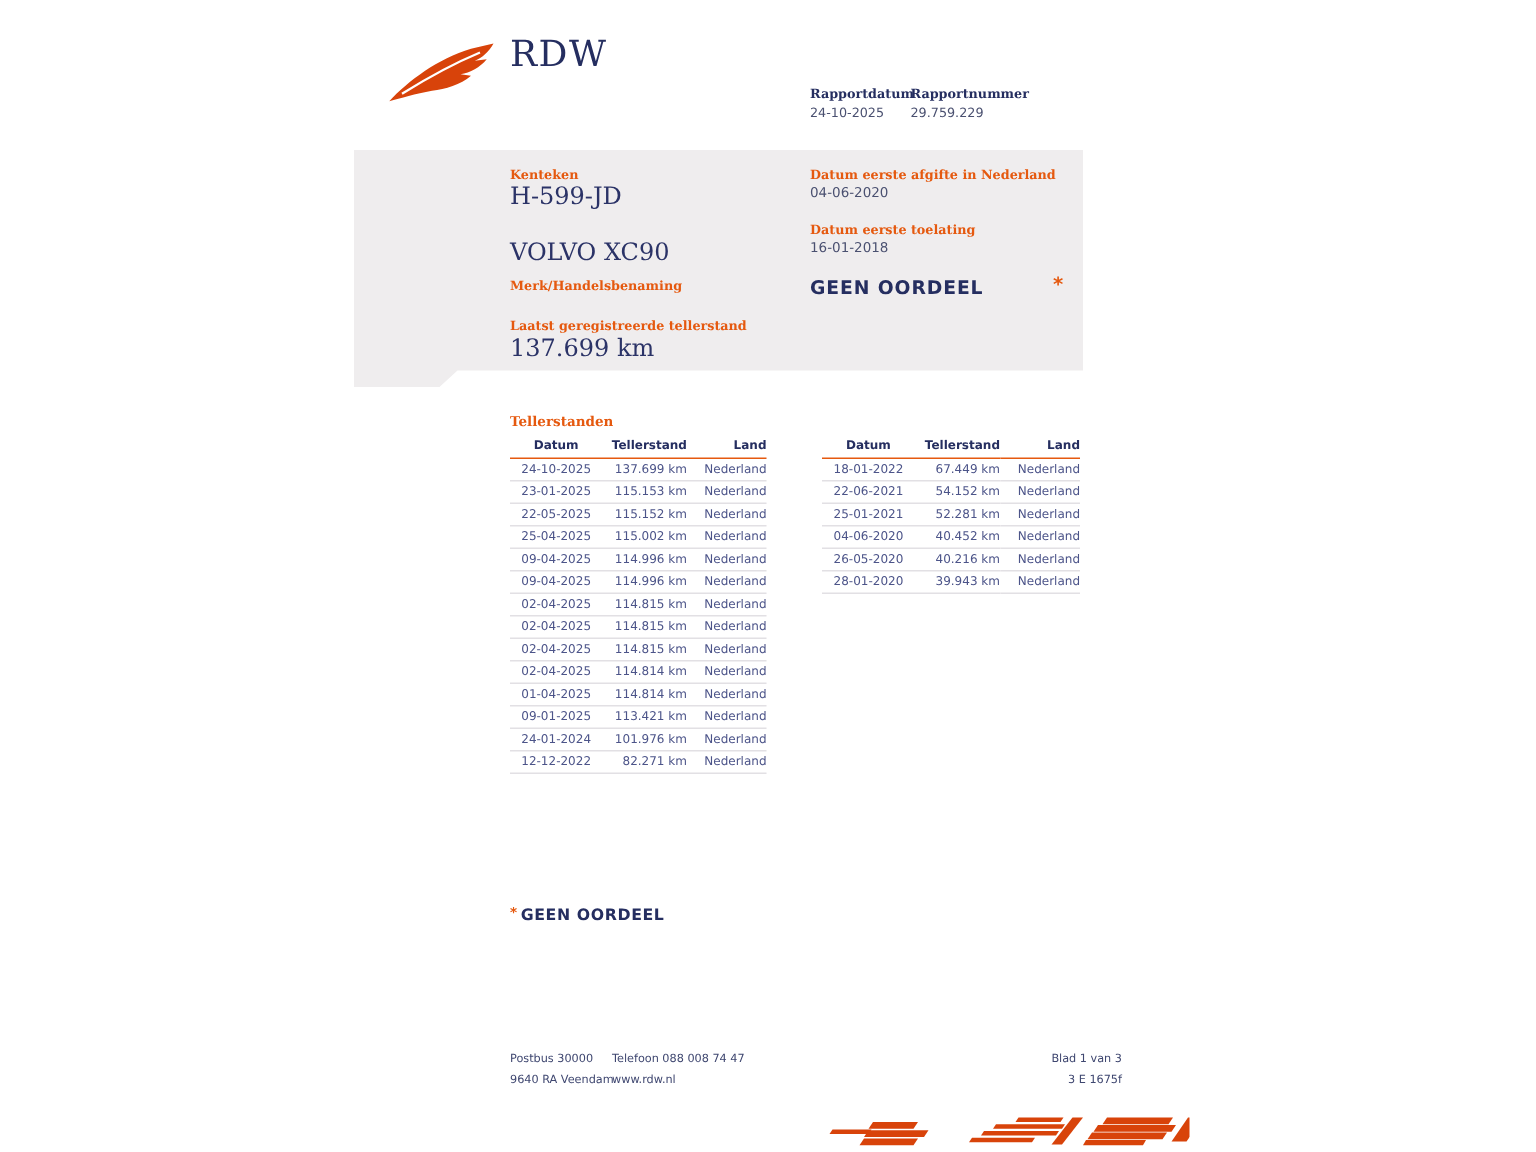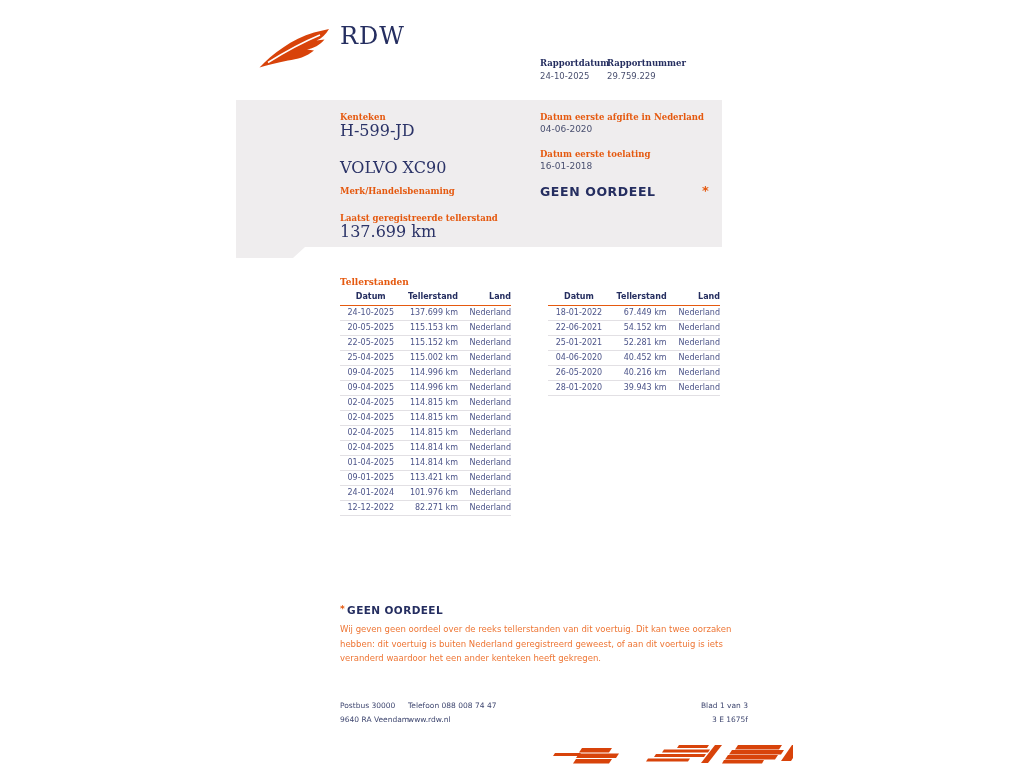--- a/index.html
+++ b/index.html
@@ -148,21 +148,21 @@
         <th>Land</th>
       </tr>
     </thead>
     <tbody>
         <tr>
           <td>24-10-2025</td>
           <td>137.699 km</td>
           <td>Nederland</td>
         </tr>
         <tr>
-          <td>20-05-2025</td>
+          <td>23-01-2025</td>
           <td>115.153 km</td>
           <td>Nederland</td>
         </tr>
         <tr>
           <td>22-05-2025</td>
           <td>115.152 km</td>
           <td>Nederland</td>
         </tr>
         <tr>
           <td>25-04-2025</td>
@@ -260,21 +260,20 @@
           <td>28-01-2020</td>
           <td>39.943 km</td>
           <td>Nederland</td>
         </tr>
       </tbody>
   </table>
 
   <div class="footnote-heading">
     <span class="marker">*</span><span>GEEN OORDEEL</span>
   </div>
-  <div class="footnote-body">Wij geven geen oordeel over de reeks tellerstanden van dit voertuig. Dit kan twee oorzaken hebben: dit voertuig is buiten Nederland geregistreerd geweest, of aan dit voertuig is iets veranderd waardoor het een ander kenteken heeft gekregen.</div>
 
   <div class="footer-addr footer-text">
     <div>Postbus 30000</div>
     <div>9640 RA Veendam</div>
   </div>
   <div class="footer-contact footer-text">
     <div>Telefoon 088 008 74 47</div>
     <div>www.rdw.nl</div>
   </div>
   <div class="footer-page footer-text">

